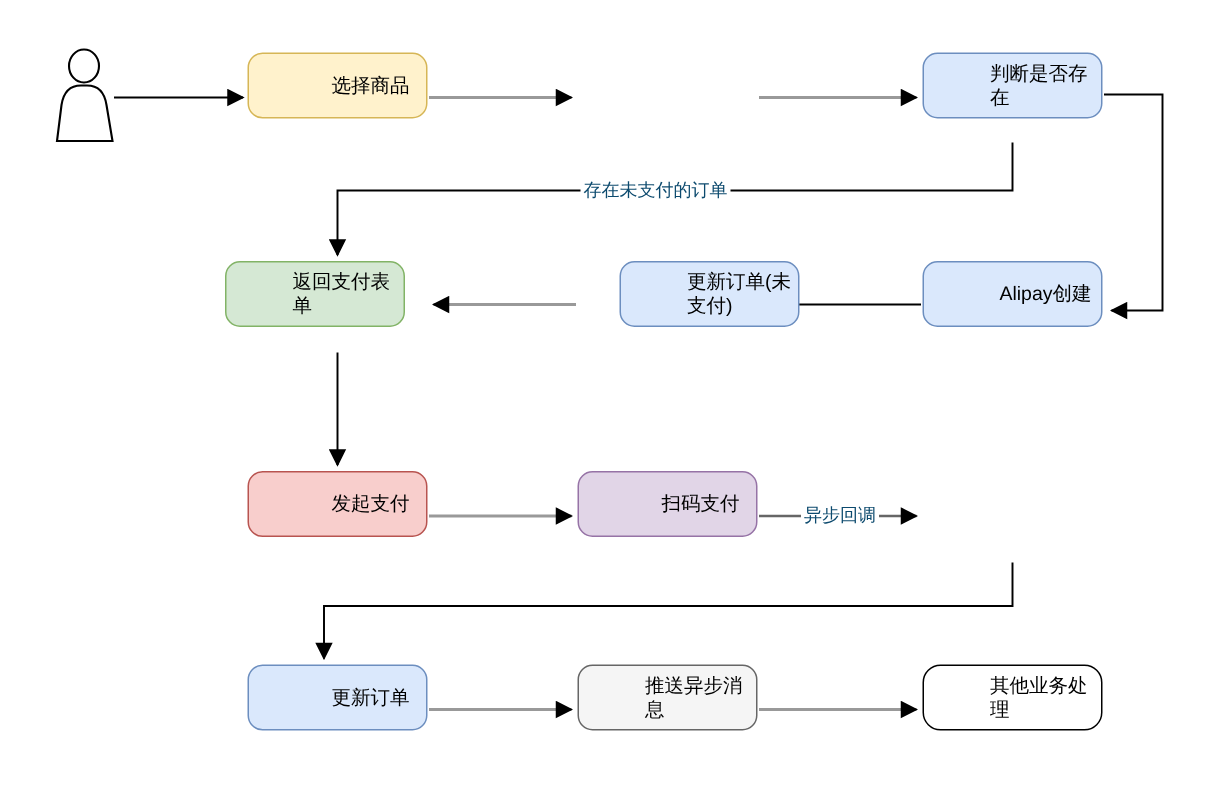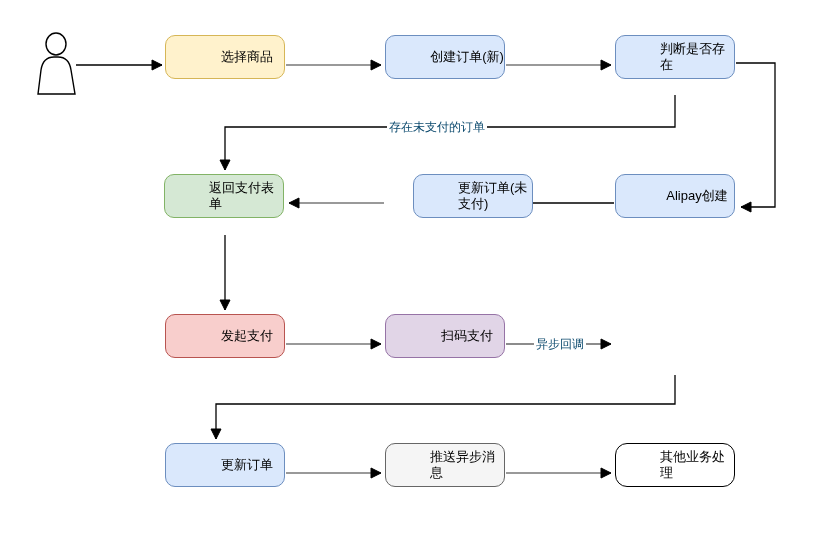--- a/index.html
+++ b/index.html
@@ -43,21 +43,21 @@
     background: #ffffff;
     padding: 0 2px;
     font-size: 12px;
     color: #0c4a6e;
     white-space: nowrap;
   }
   
   .n0  { left: 165px; top: 35px;  }
   .n1  { left: 385px; top: 35px;  }
   .n2  { left: 615px; top: 35px;  }
-  .n3  { left: 164px; top: 174px; }
+  .n3  { left: 150px; top: 174px; }
   .n4  { left: 385px; top: 174px; }
   .n5  { left: 615px; top: 174px; }
   .n6  { left: 165px; top: 314px; }
   .n7  { left: 385px; top: 314px; }
   .n8  { left: 615px; top: 314px; }
   .n9  { left: 165px; top: 443px; }
   .n10 { left: 385px; top: 443px; }
   .n11 { left: 615px; top: 443px; border-radius: 12px; }
   .lbl-exists { left: 437px; top: 127px; }
   .lbl-async  { left: 560px; top: 344px; }
@@ -88,21 +88,20 @@
     <path d="M384,203 H289" fill="none" stroke="#999999" stroke-width="2" marker-end="url(#arrowhead)"></path>
     <path d="M225,235 V310" fill="none" stroke="#000000" stroke-width="1.3" marker-end="url(#arrowhead)"></path>
     <path d="M286,344 H381" fill="none" stroke="#999999" stroke-width="2" marker-end="url(#arrowhead)"></path>
     <path d="M506,344 H611" fill="none" stroke="#666666" stroke-width="1.7" marker-end="url(#arrowhead)"></path>
     <path d="M675,375 V404 H216 V439" fill="none" stroke="#000000" stroke-width="1.3" marker-end="url(#arrowhead)"></path>
     <path d="M286,473 H381" fill="none" stroke="#999999" stroke-width="2" marker-end="url(#arrowhead)"></path>
     <path d="M506,473 H611" fill="none" stroke="#999999" stroke-width="2" marker-end="url(#arrowhead)"></path>
   </svg>
 
   <div class="node n0" style="background-color: rgb(255, 242, 204); border-color: rgb(214, 182, 86);">选择商品</div>
-  <div class="node n1" style="background-color: rgb(218, 232, 252); border-color: rgb(108, 142, 191);">创建订单(新)</div>
   <div class="node n2" style="background-color: rgb(218, 232, 252); border-color: rgb(108, 142, 191);">判断是否存在</div>
   <div class="node n3" style="background-color: rgb(213, 232, 212); border-color: rgb(130, 179, 102);">返回支付表单</div>
   <div class="node n4" style="background-color: rgb(218, 232, 252); border-color: rgb(108, 142, 191); margin-left: 28px;">更新订单(未支付)</div>
   <div class="node n5" style="background-color: rgb(218, 232, 252); border-color: rgb(108, 142, 191);">Alipay创建</div>
   <div class="node n6" style="background-color: rgb(248, 206, 204); border-color: rgb(184, 84, 80);">发起支付</div>
   <div class="node n7" style="background-color: rgb(225, 213, 231); border-color: rgb(150, 115, 166);">扫码支付</div>
   <div class="node n9" style="background-color: rgb(218, 232, 252); border-color: rgb(108, 142, 191);">更新订单</div>
   <div class="node n10" style="background-color: rgb(245, 245, 245); border-color: rgb(102, 102, 102);">推送异步消息</div>
   <div class="node n11" style="background-color: rgb(255, 255, 255); border-color: rgb(0, 0, 0);">其他业务处理</div>
 

